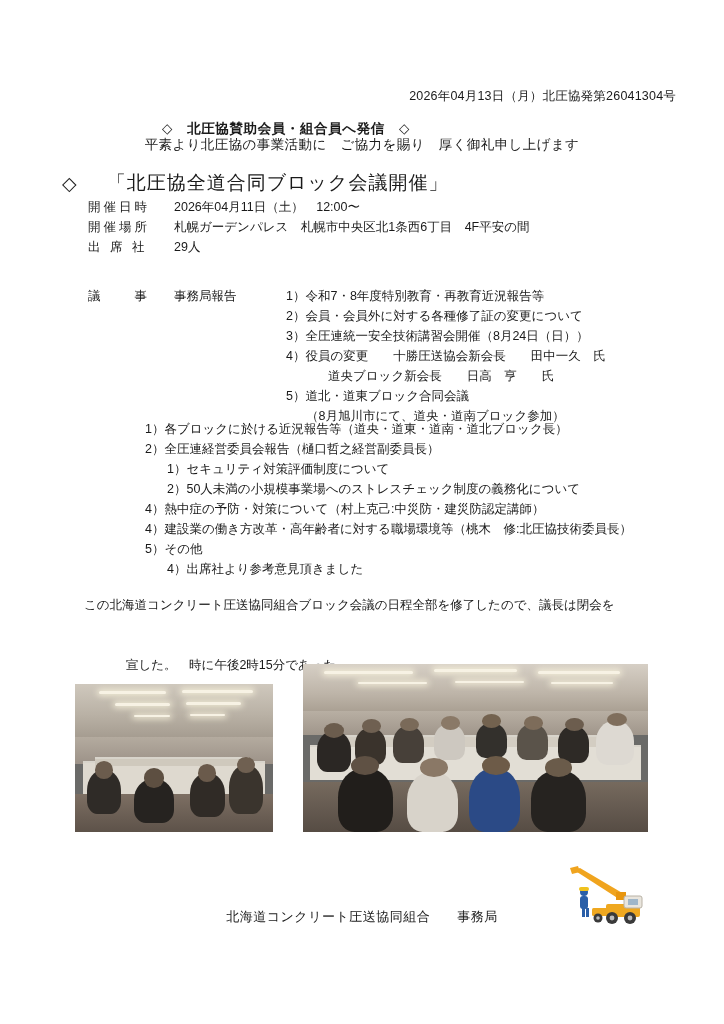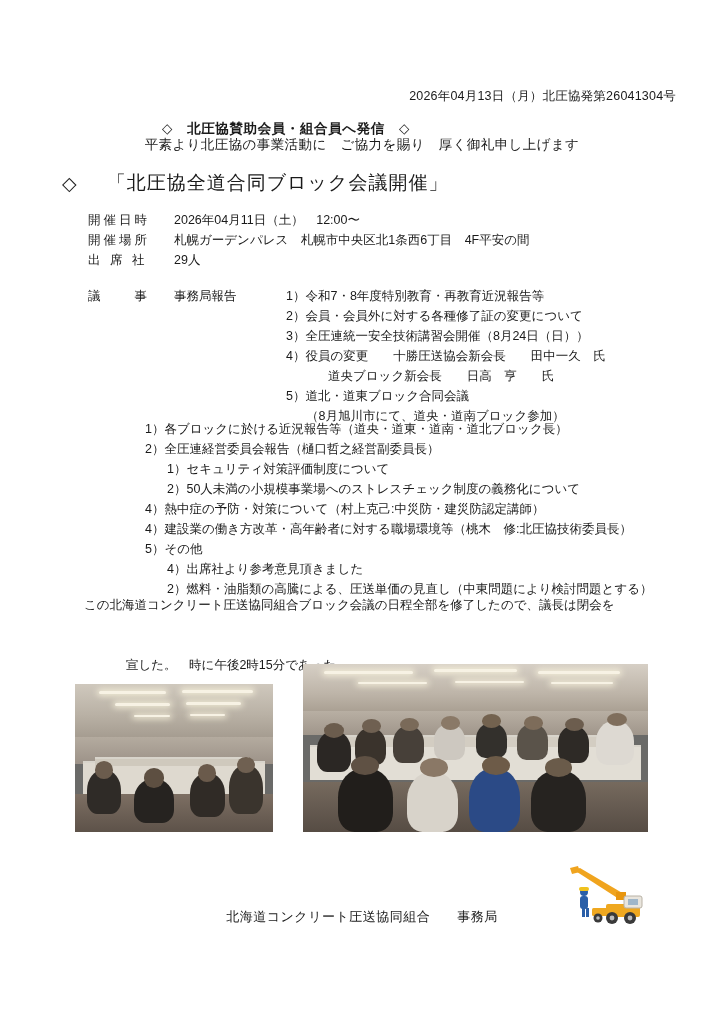--- a/index.html
+++ b/index.html
@@ -60,21 +60,21 @@
     font-size: 19px;
     line-height: 1;
   }
   .title-text {
     font-size: 19px;
     font-weight: 400;
     letter-spacing: 1px;
   }
   .info-block {
     position: absolute;
-    top: 210px;
+    top: 197px;
     left: 88px;
     font-size: 12.5px;
     line-height: 20px;
   }
   .info-row {
     display: flex;
   }
   .info-label {
     width: 86px;
     letter-spacing: 3px;
@@ -279,21 +279,20 @@
 
   <div class="list-block">
     <div class="list-item">1）各ブロックに於ける近況報告等（道央・道東・道南・道北ブロック長）</div>
     <div class="list-item">2）全圧連経営委員会報告（樋口哲之経営副委員長）</div>
     <div class="list-item sub">1）セキュリティ対策評価制度について</div>
     <div class="list-item sub">2）50人未満の小規模事業場へのストレスチェック制度の義務化について</div>
     <div class="list-item">4）熱中症の予防・対策について（村上克己:中災防・建災防認定講師）</div>
     <div class="list-item">4）建設業の働き方改革・高年齢者に対する職場環境等（桃木　修:北圧協技術委員長）</div>
     <div class="list-item">5）その他</div>
     <div class="list-item sub">4）出席社より参考意見頂きました</div>
-    <div class="list-item sub">2）燃料・油脂類の高騰による、圧送単価の見直し（中東問題により検討問題とする）</div>
   </div>
 
   <div class="closing">
     <div>この北海道コンクリート圧送協同組合ブロック会議の日程全部を修了したので、議長は閉会を</div>
     <div class="closing-line2">宣した。　時に午後2時15分であった。</div>
   </div>
 
   <div class="photos">
 
     <div class="photo photo-1">

